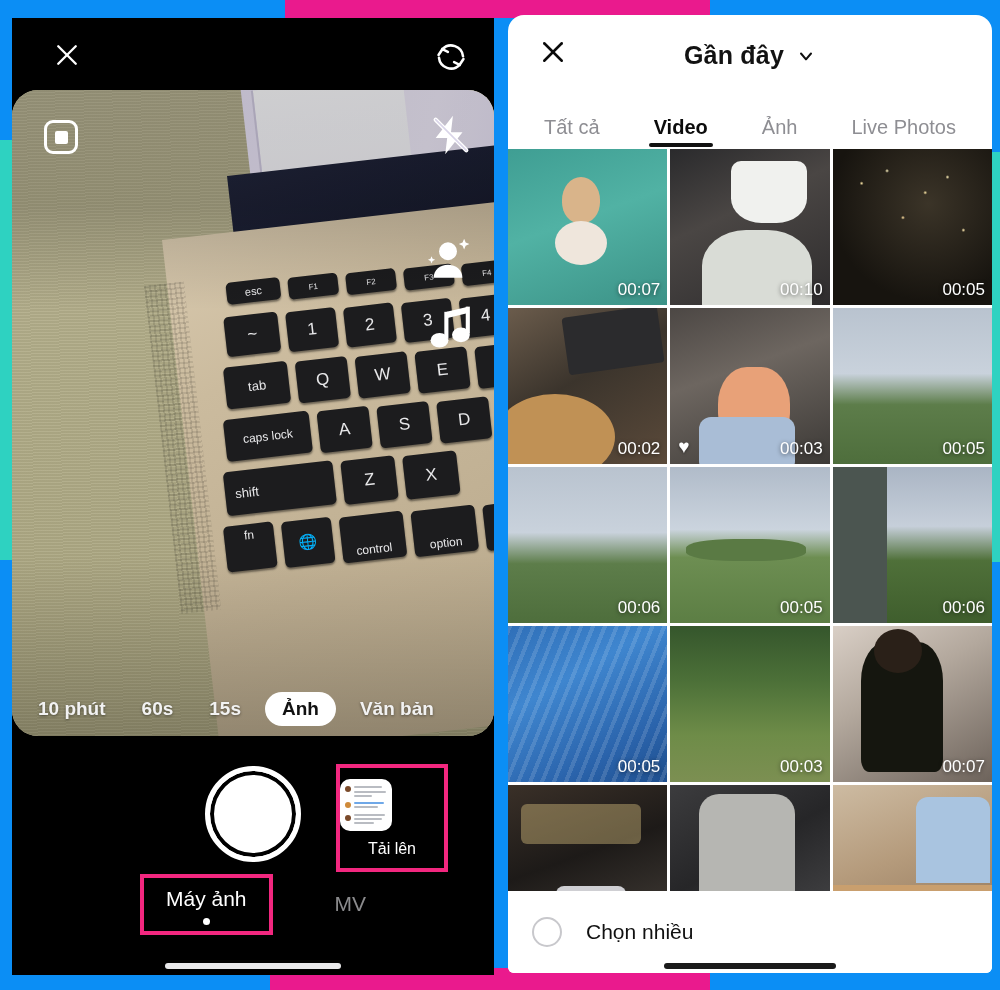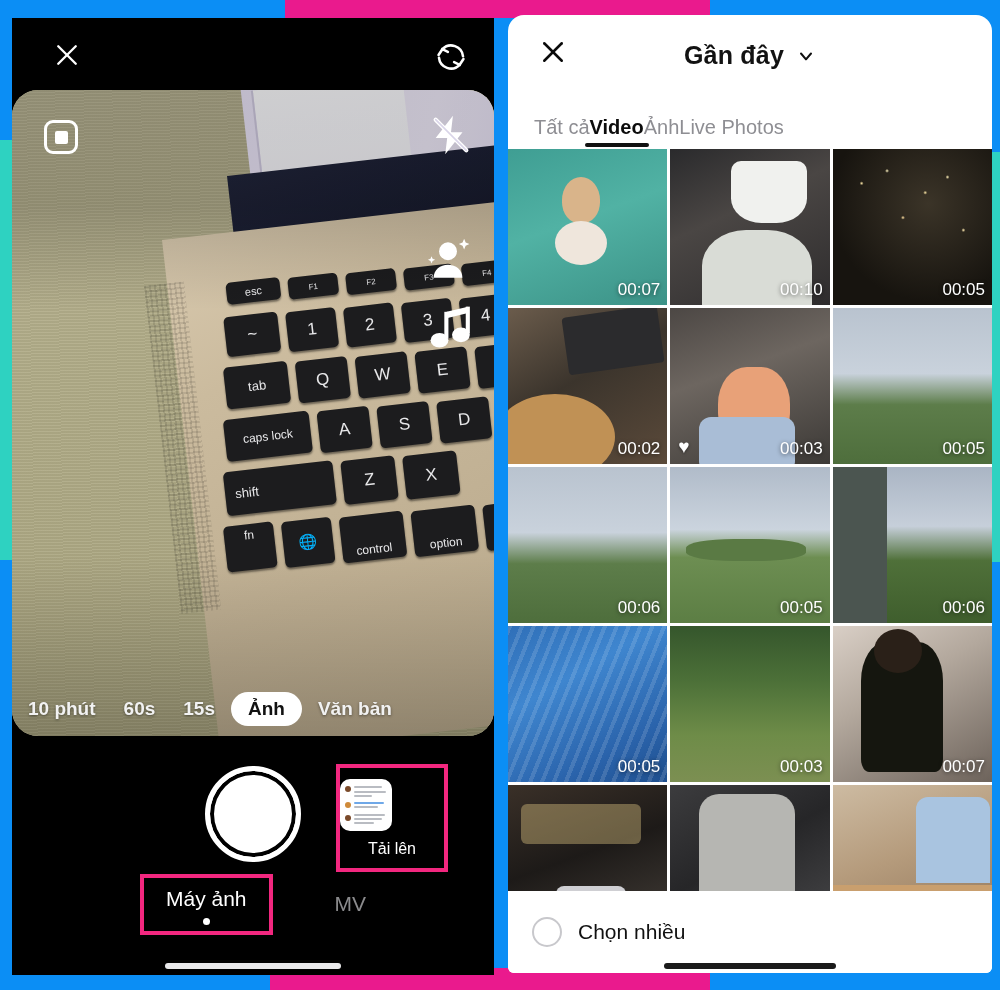--- a/index.html
+++ b/index.html
@@ -106,21 +106,21 @@
   #vf-ratio { position: absolute; left: 32px; top: 30px; width: 34px; height: 34px;
     border: 3px solid #fff; border-radius: 9px; display:flex; align-items:center; justify-content:center;}
   #vf-ratio i { display:block; width: 13px; height: 13px; background: #fff; border-radius: 2px; }
   #vf-flash { position: absolute; right: 20px; top: 22px; width: 46px; height: 46px; }
   #vf-beauty{ position: absolute; right: 22px; top: 146px; width: 48px; height: 46px; }
   #vf-music { position: absolute; right: 18px; top: 212px; width: 48px; height: 50px; }
 
   
   #mode-strip {
     position: absolute; left: 0; bottom: 10px; width: 100%;
-    display: flex; align-items: center; gap: 4px; padding: 0 4px;
+    display: flex; align-items: center; gap: 12px; padding: 0 14px;
   }
   .mode {
     color: #f2f2f2; font-size: 19px; font-weight: 700; padding: 6px 12px;
     text-shadow: 0 1px 3px rgba(0,0,0,.45); white-space: nowrap; cursor: pointer;
   }
   .mode.active {
     background: #fff; color: #111; border-radius: 17px; padding: 6px 17px;
     text-shadow: none;
   }
 
@@ -177,22 +177,22 @@
     background: #fff; border-radius: 16px 16px 6px 6px;
   }
   #gal-header { position: relative; height: 84px; }
   #gal-close { position: absolute; left: 30px; top: 22px; width: 36px; height: 36px; cursor: pointer;}
   #gal-title-wrap {
     position: absolute; left: 0; right: 0; top: 26px;
     display: flex; align-items: center; justify-content: center; gap: 12px; cursor: pointer;
   }
   #gal-title { font-size: 25px; font-weight: 700; color: #121212; letter-spacing: .2px; }
   #gal-tabs {
-    display: flex; align-items: flex-end; 
-    padding: 0 26px; height: 48px;
+    display: flex; align-items: flex-end; justify-content: space-between;
+    padding: 0 36px; height: 48px;
   }
   .gtab { font-size: 20px; color: #8e8e93; padding-bottom: 8px; cursor: pointer; position: relative; }
   .gtab.active { color: #0c0c0c; font-weight: 700; }
   .gtab.active:after {
     content:""; position: absolute; left: -5px; right: -5px; bottom: 0; height: 4px;
     background: #111; border-radius: 2px;
   }
 
   #grid {
     position: absolute; top: 134px; left: 0; width: 484px; height: 742px;
@@ -246,21 +246,21 @@
   .a-street:before{content:"";position:absolute;left:30%;bottom:12%;width:70px;height:36px;background:#cfcfd3;border-radius:8px;}
   .a-street:after{content:"";position:absolute;left:8%;top:12%;width:120px;height:40px;background:rgba(255,226,150,.35);border-radius:6px;}
   .a-bike{ background: linear-gradient(150deg,#3c3c3e 0%, #262628 45%, #4a4a4c 100%); }
   .a-bike:before{content:"";position:absolute;left:18%;top:6%;width:96px;height:118px;background:#b6b6b2;border-radius:20px 20px 4px 4px;}
   .a-desk{ background: linear-gradient(160deg,#cdbba2 0%, #b59b7c 45%, #8e7357 100%); }
   .a-desk:before{content:"";position:absolute;left:0;bottom:0;width:100%;height:36%;background:#c99f6e;}
   .a-desk:after{content:"";position:absolute;left:52%;top:8%;width:74px;height:86px;background:#a9c4e0;border-radius:12px 12px 0 0;}
 
   #gal-footer {
     position: absolute; left: 0; bottom: 0; width: 484px; height: 82px;
-    background: #fff; display: flex; align-items: center; padding-left: 24px; gap: 16px;
+    background: #fff; display: flex; align-items: center; padding-left: 24px; gap: 24px;
   }
   #multi-radio {
     width: 30px; height: 30px; border-radius: 50%; border: 2px solid #c8c8cc; cursor: pointer;
   }
   #multi-label { font-size: 21px; color: #111; }
   #gal-home {
     position: absolute; left: 50%; bottom: 4px; transform: translateX(-50%);
     width: 172px; height: 6px; background: #1a1a1a; border-radius: 3px;
   }
   .sr { position:absolute; width:1px; height:1px; overflow:hidden; clip:rect(0 0 0 0); }

